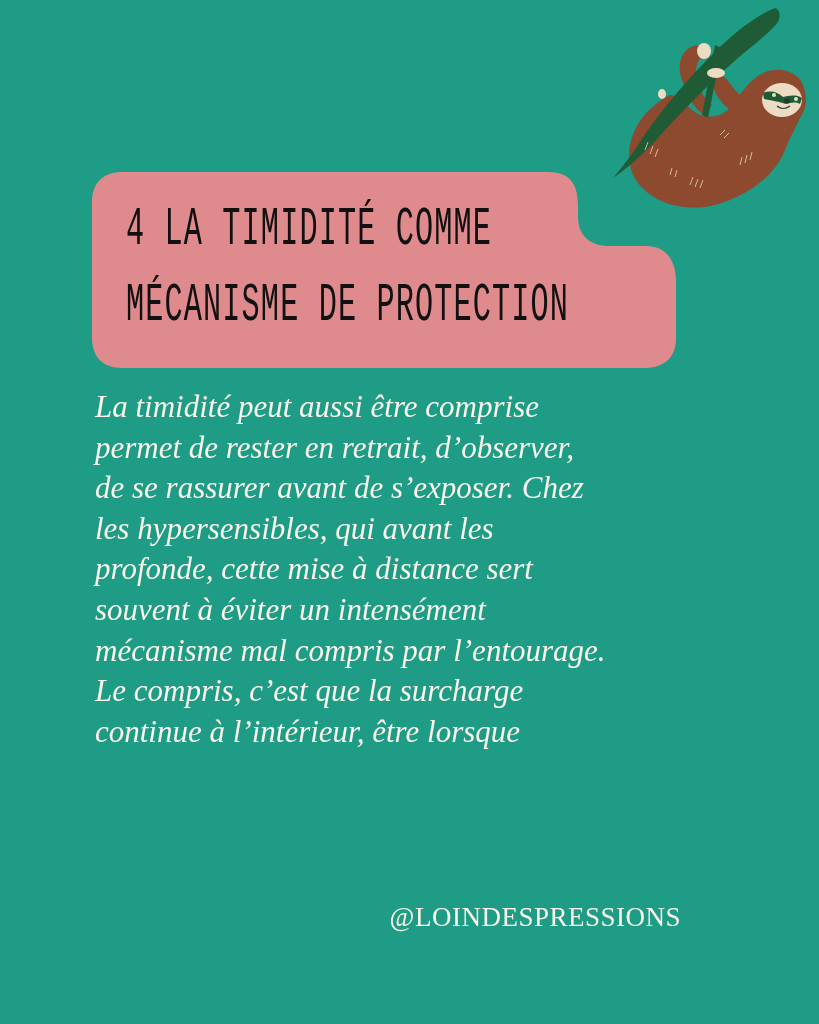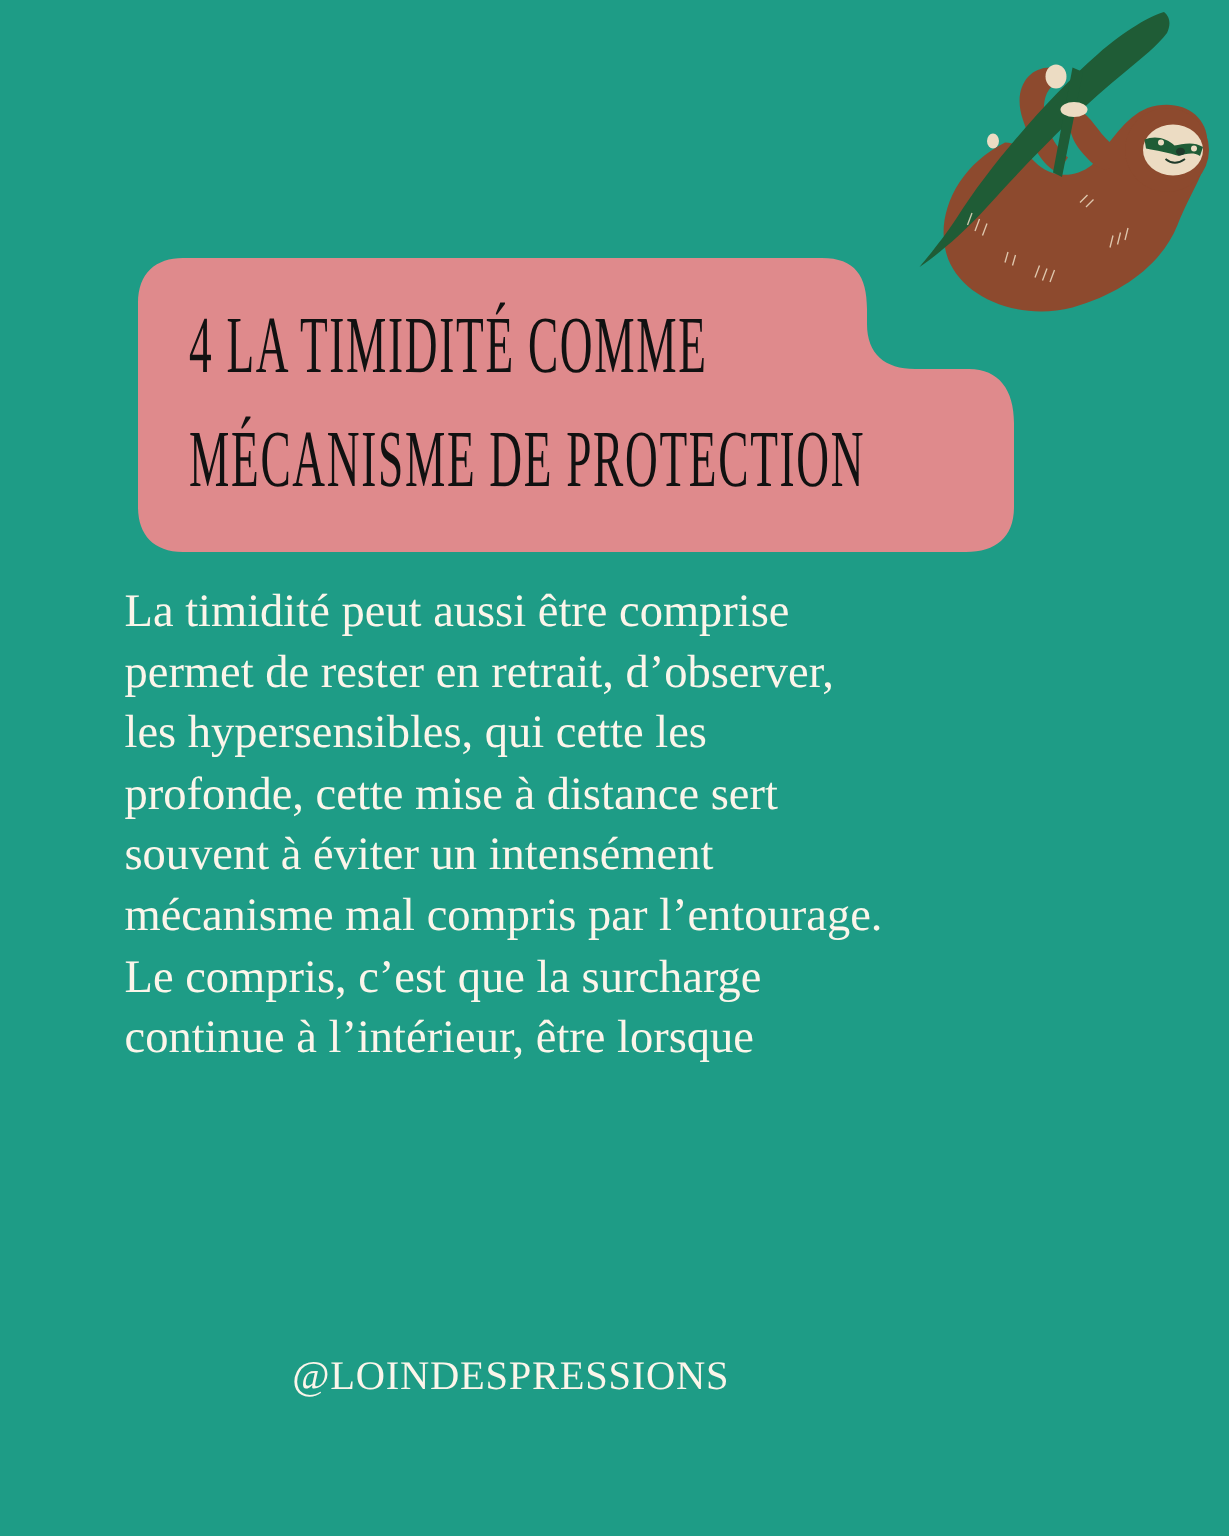--- a/index.html
+++ b/index.html
@@ -13,44 +13,44 @@
       position: absolute; left: 600px; top: 0; width: 219px; height: 220px;
     }
     .title-box {
       position: absolute; left: 92px; top: 172px;
       width: 584px; height: 196px;
     }
     .title-box svg { position: absolute; left: 0; top: 0; }
     .title-text {
       position: absolute; left: 0; top: 0; width: 584px; height: 192px;
       color: #111;
-      font-family: Liberation Serif, serif;
+      font-family: Liberation Mono, monospace;
       text-transform: uppercase;
     }
     .title-line {
       position: absolute; left: 34px;
       font-size: 54px; line-height: 60px;
       font-weight: normal;
       transform-origin: left top;
       transform: scaleX(0.56);
       white-space: nowrap;
       letter-spacing: 2px;
     }
     .title-line.l1 { top: 28px; }
     .title-line.l2 { top: 104px; }
     .body-text {
-      position: absolute; left: 83px; top: 387px; width: 690px;
+      position: absolute; left: 95px; top: 387px; width: 690px;
       color: #fbf5ea;
       font-family: "Liberation Serif", "DejaVu Serif", serif;
-      font-size: 31px; line-height: 40.6px;
+      font-size: 31px; line-height: 40.6px; font-style: italic;
     }
     .body-line { display: block; white-space: nowrap; }
     .handle {
       position: absolute; left: 0; width: 681px; top: 902px;
-      text-align: center;
+      text-align: right;
       color: #fbf5ea;
       font-family: "Liberation Serif", "DejaVu Serif", serif;
       font-size: 27px; letter-spacing: 0.5px;
     }
   </style>
 </head>
 <body>
 
 <div class="sloth">
   <svg width="219" height="220" viewBox="0 0 219 220">
@@ -96,21 +96,22 @@
   </svg>
   <div class="title-text">
     <div class="title-line l1">4 La timidité comme</div>
     <div class="title-line l2">mécanisme de protection</div>
   </div>
 </div>
 
 <div class="body-text">
   <span class="body-line">La timidité peut aussi être comprise</span>
   <span class="body-line">permet de rester en retrait, d’observer,</span>
-  <span class="body-line">les hypersensibles, qui cette les</span>
+  <span class="body-line">de se rassurer avant de s’exposer. Chez</span>
+  <span class="body-line">les hypersensibles, qui avant les</span>
   <span class="body-line">profonde, cette mise à distance sert</span>
   <span class="body-line">souvent à éviter un intensément</span>
   <span class="body-line">mécanisme mal compris par l’entourage.</span>
   <span class="body-line">Le compris, c’est que la surcharge</span>
   <span class="body-line">continue à l’intérieur, être lorsque</span>
 </div>
 
 <div class="handle">@LOINDESPRESSIONS</div>
 
 </body></html>

